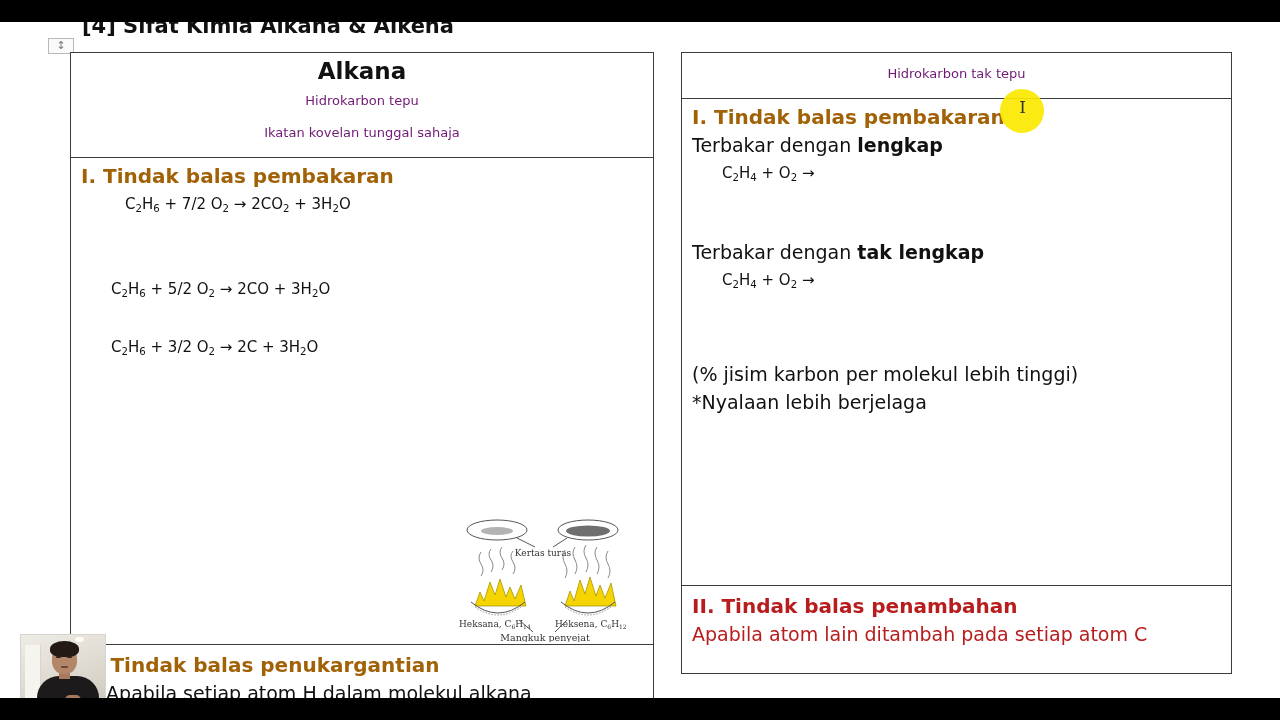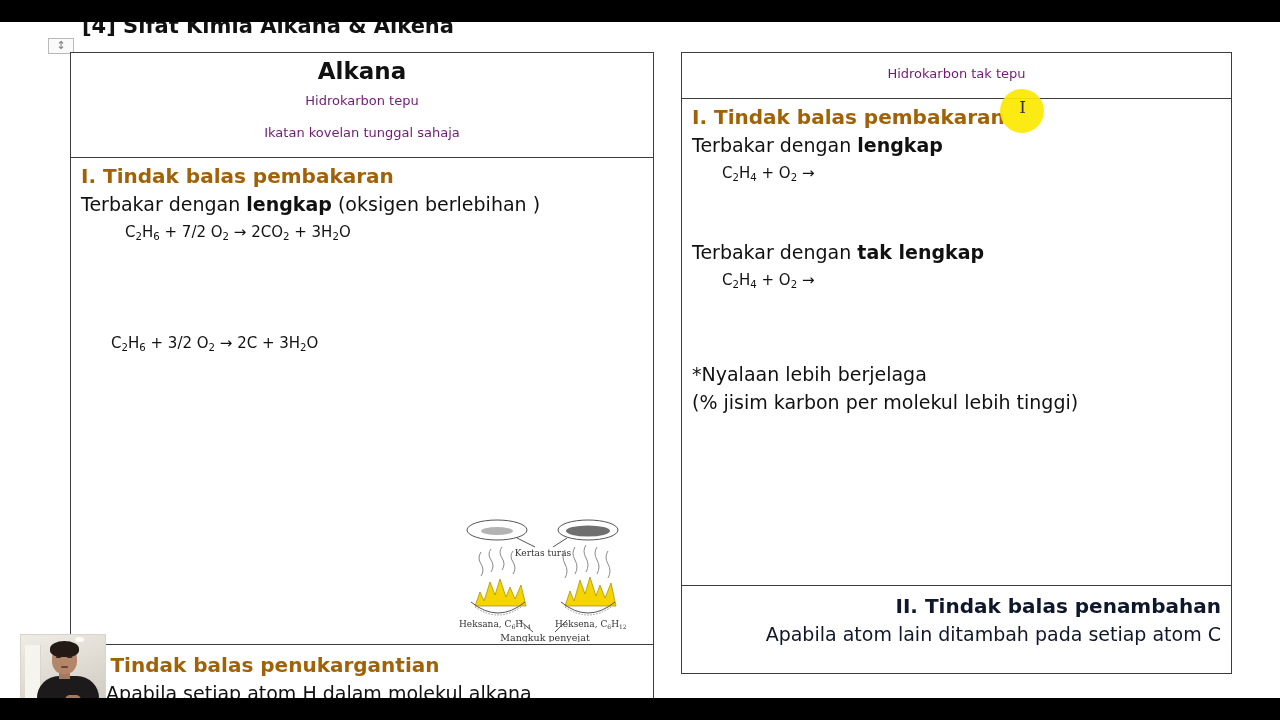--- a/index.html
+++ b/index.html
@@ -119,21 +119,21 @@
 
   
   #row2-left, #row2-right {
     border-top:1.5px solid #3c3c3c;
     padding:6px 10px 0 10px;
   }
   #table-left  #row2-left  { height:88px; overflow:hidden; }
   #table-right #row2-right { height:88px; overflow:hidden; }
 
   .dim { color:#d4d4d4; }
-  .dim .sec-head, .dim .line { color:#0f172a;text-align:right; }
+  .dim .sec-head, .dim .line { color:#b91c1c; }
 
   
   #figure {
     position:absolute;
     right:8px;
     bottom:2px;
     width:190px; height:128px;
   }
   #figure svg { display:block; }
 
@@ -194,28 +194,28 @@
       <div class="cell-head">
         <div class="hx-title">Alkana</div>
         <div class="hx-sub">Hidrokarbon tepu</div>
         <div class="hx-sub">Ikatan kovelan tunggal sahaja</div>
       </div>
 
       <div class="cell-body" id="row1-left" style="height:486px;">
 
         <div class="sec-head">I. Tindak balas pembakaran</div>
 
-        <div class="line"><span>Terbakar dengan </span><b>lengkap</b><span> (oksigen berlebihan )</span></div>
 
         <div class="eqn ind1">C<sub>2</sub>H<sub>6</sub> + 7/2 O<sub>2</sub> → 2CO<sub>2</sub> + 3H<sub>2</sub>O</div>
         <div class="gap-md"></div>
 
         <div class="gap-md"></div>
 
 
+        <div class="eqn ind2">C<sub>2</sub>H<sub>6</sub> + 5/2 O<sub>2</sub> → 2CO + 3H<sub>2</sub>O</div>
         <div class="gap-md"></div>
         <div class="eqn ind2">C<sub>2</sub>H<sub>6</sub> + 3/2 O<sub>2</sub> → 2C + 3H<sub>2</sub>O</div>
 
         <div id="figure">
           <svg width="190" height="128" viewBox="0 0 190 128" xmlns="http://www.w3.org/2000/svg">
 
             <ellipse cx="42" cy="16" rx="30" ry="10" fill="#ffffff" stroke="#555" stroke-width="1"></ellipse>
             <ellipse cx="42" cy="17" rx="16" ry="4" fill="#9a9a9a" opacity="0.75"></ellipse>
             <ellipse cx="133" cy="16" rx="30" ry="10" fill="#ffffff" stroke="#555" stroke-width="1"></ellipse>
             <ellipse cx="133" cy="17" rx="22" ry="5.5" fill="#5f5f5f" opacity="0.9"></ellipse>
@@ -279,22 +279,22 @@
         <div class="eqn ind2">C<sub>2</sub>H<sub>4</sub> + O<sub>2</sub> →</div>
 
         <div class="gap-lg"></div>
 
         <div class="line"><span>Terbakar dengan </span><b>tak lengkap</b></div>
 
         <div class="eqn ind2">C<sub>2</sub>H<sub>4</sub> + O<sub>2</sub> →</div>
 
         <div style="height:62px;"></div>
 
+        <div class="line">(% jisim karbon per molekul lebih tinggi)</div>
         <div class="line">*Nyalaan lebih berjelaga</div>
-        <div class="line">(% jisim karbon per molekul lebih tinggi)</div>
       </div>
 
       <div id="row2-right" class="dim">
         <div class="sec-head">II. Tindak balas penambahan</div>
         <div class="line">Apabila atom lain ditambah pada setiap atom C</div>
       </div>
     </div>
 
     <div id="click-highlight"></div>
     <div id="text-caret">I</div>

